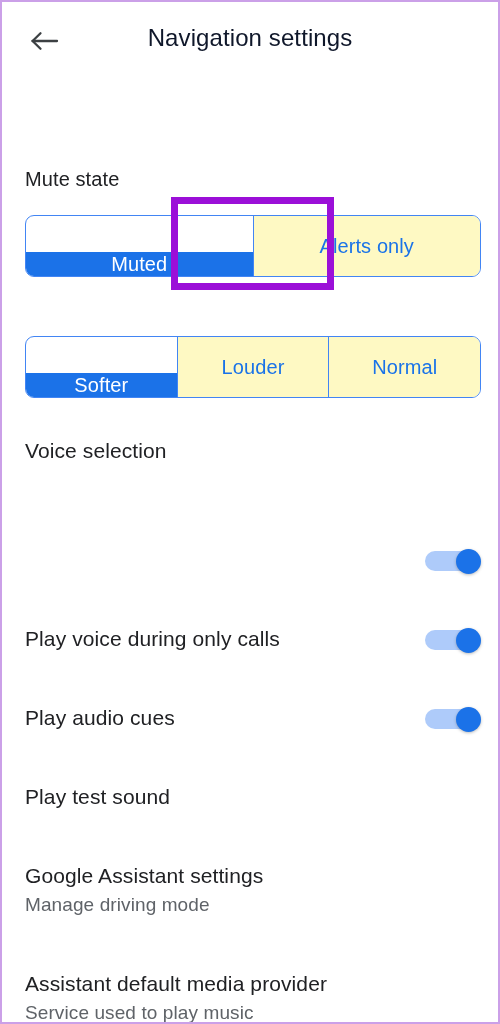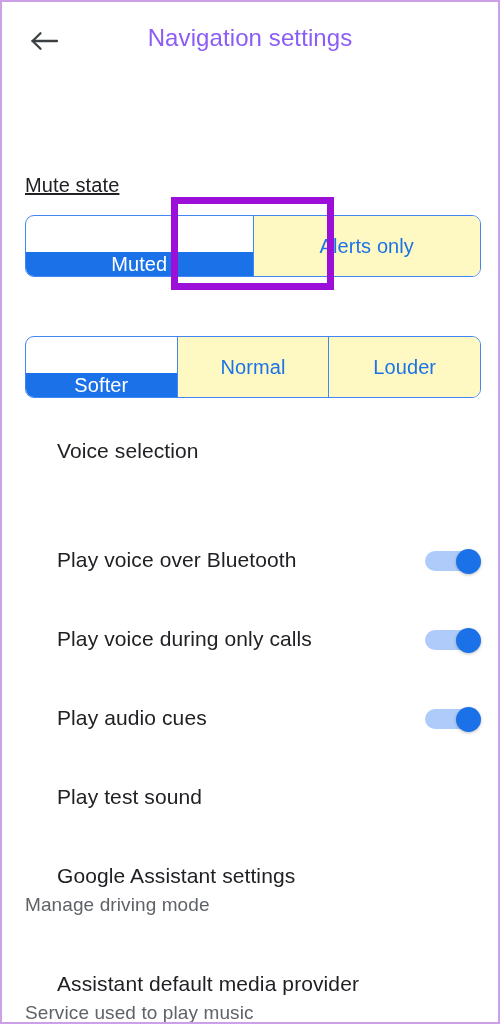--- a/index.html
+++ b/index.html
@@ -40,21 +40,21 @@
     cursor: pointer;
   }
   .back-btn svg { display: block; }
   .appbar-title {
     position: absolute;
     left: 0;
     top: 22px;
     width: 100%;
     text-align: center;
     font-size: 24px;
-    color: #8b5cf6;
+    color: #0f172a;
     letter-spacing: 0.1px;
   }
 
   
   .section-heading {
     position: absolute;
     left: 23px;
     font-size: 22px;
     font-weight: bold;
     color: #202124;
@@ -124,21 +124,20 @@
     cursor: pointer;
   }
   .row-title {
     position: absolute;
     left: 23px;
     top: 0;
     font-size: 21px;
     color: #202124;
     letter-spacing: 0.1px;
     white-space: nowrap;
-    margin-left: 32px;
   }
   .row-subtitle {
     position: absolute;
     left: 23px;
     top: 30px;
     font-size: 19px;
     color: #5f6368;
     letter-spacing: 0.1px;
     white-space: nowrap;
   }
@@ -183,40 +182,39 @@
         <svg width="30" height="26" viewBox="0 0 30 26" aria-hidden="true">
           <path d="M2.5 13 H27" stroke="#3c4043" stroke-width="2.3" stroke-linecap="round" fill="none"></path>
           <path d="M10.5 5.2 L2.6 13 L10.5 20.8" stroke="#3c4043" stroke-width="2.3" stroke-linecap="round" stroke-linejoin="round" fill="none"></path>
         </svg>
       </span>
     </div>
     <div class="appbar-title">Navigation settings</div>
   </div>
 
 
-  <div class="group-label" style="top:172px;text-decoration:underline;">Mute state</div>
+  <div class="group-label" style="top:166px;">Mute state</div>
   <div class="segmented" style="top:213px;">
     <div class="segment selected">Muted</div>
     <div class="segment">Alerts only</div>
   </div>
 
   <div class="annotation-box"></div>
 
   <div class="segmented" style="top:334px;text-align:right;">
     <div class="segment selected">Softer</div>
+    <div class="segment">Louder</div>
     <div class="segment">Normal</div>
-    <div class="segment">Louder</div>
   </div>
 
   <div class="setting-row" style="top:437px; height:58px;">
     <div class="row-title">Voice selection</div>
   </div>
 
   <div class="setting-row" style="top:546px; height:34px;">
-    <div class="row-title">Play voice over Bluetooth</div>
     <div class="toggle">
       <div class="toggle-track"></div>
       <div class="toggle-thumb"></div>
     </div>
   </div>
 
   <div class="setting-row" style="top:625px; height:34px;">
     <div class="row-title">Play voice during only calls</div>
     <div class="toggle">
       <div class="toggle-track"></div>

